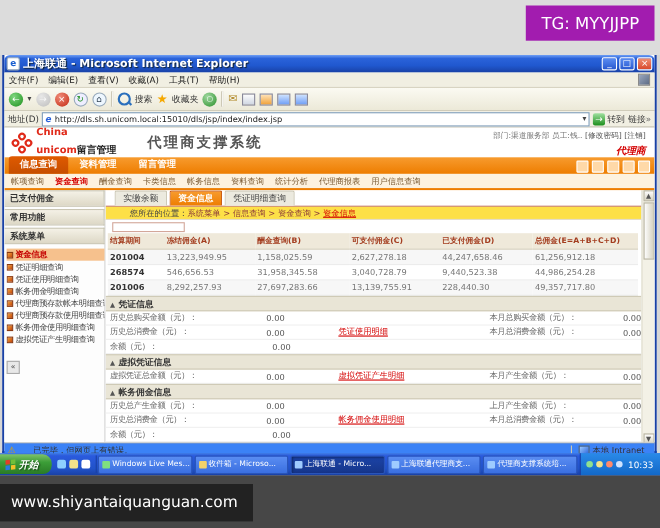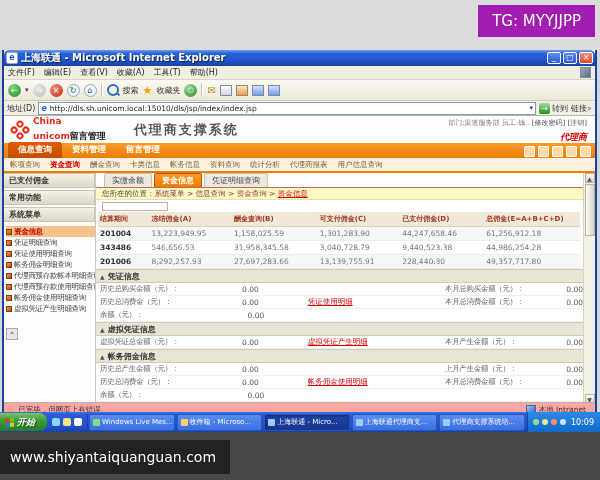--- a/index.html
+++ b/index.html
@@ -126,21 +126,21 @@
   .side-collapse::before{content:"\00AB";}
 
   .content{flex:1;position:relative;overflow:hidden;background:#fff;}
   .ctabs{height:13px;display:flex;align-items:flex-end;gap:2px;padding:1px 0 0 8px;
          border-bottom:1px solid #c06a5a;}
   .ctab{font-size:8px;color:#444;background:#eceadf;border:1px solid #c9c5b2;border-bottom:none;
         padding:1px 7px;border-radius:2px 2px 0 0;cursor:pointer;}
   .ctab.active{background:linear-gradient(180deg,#f79b2e,#ee7d00);color:#fff;font-weight:bold;
         border-color:#c64e00;}
   .crumbs{height:11px;display:flex;align-items:center;font-size:7.5px;color:#444;
-          background:#fef9c3;border-bottom:1px solid #e4ddc9;padding-left:6px;}
+          background:#fde047;border-bottom:1px solid #e4ddc9;padding-left:22px;}
   .crumb{color:#8b3a3a;cursor:pointer;}
   .crumb:not(:last-child)::after{content:"\00a0>\00a0";color:#8b3a3a;}
   .crumb.current{color:#d40000;text-decoration:underline;}
   .mini-box{margin:2px 0 1px 6px;width:64px;height:7px;border:1px solid #d3a79a;background:#fff;}
 
   table.funds{border-collapse:collapse;width:99%;margin-left:2px;}
   table.funds th{background:#efe9da;color:#a33c1e;font-size:7px;font-weight:bold;text-align:left;
         padding:2px 2px;border-bottom:1px solid #d8d2c0;white-space:nowrap;}
   table.funds td{font-size:7.5px;color:#777;padding:2px 2px;border-bottom:1px solid #ececec;
         white-space:nowrap;}
@@ -162,22 +162,22 @@
   .page-scrollbar{width:11px;background:#f3f1e6;border-left:1px solid #d8d4c2;display:flex;
         flex-direction:column;align-items:center;}
   .sb-arrow{width:10px;height:10px;background:linear-gradient(180deg,#fdfdfd,#d6d2c0);border:1px solid #b8b4a2;
         box-sizing:border-box;font-size:6px;color:#555;text-align:center;line-height:9px;}
   .sb-up::before{content:"\25B2";}
   .sb-down::before{content:"\25BC";}
   .sb-thumb{width:10px;height:52px;background:linear-gradient(90deg,#fdfdfd,#d6d2c0);
         border:1px solid #b8b4a2;box-sizing:border-box;margin-top:1px;}
   .sb-space{flex:1;}
 
-  .statusbar{height:13px;background:#fca5a5;border-top:1px solid #b8b4a2;display:flex;
-        align-items:center;font-size:7.5px;color:#333;padding:0 3px;gap:4px;}
+  .statusbar{height:13px;background:#3b82f6;border-top:1px solid #b8b4a2;display:flex;
+        align-items:center;font-size:7.5px;color:#333;padding:0 3px;gap:16px;}
   .warn-ico{color:#e0a000;font-size:8px;}
   .warn-ico::before{content:"\26A0";}
   .status-spacer{flex:1;}
   .status-panel{display:flex;align-items:center;gap:3px;border-left:1px solid #c9c5b2;padding:0 6px;height:10px;}
   .net-ico{width:8px;height:7px;background:linear-gradient(135deg,#9ecbff,#2a63da);border:1px solid #567;}
 
   
   .taskbar{position:absolute;left:0;top:412px;width:600px;height:20px;
         background:linear-gradient(180deg,#3f78e0 0%,#2a5ade 12%,#2152c8 70%,#1941a5 100%);
         display:flex;align-items:center;z-index:10;}
@@ -385,26 +385,26 @@
               <th class="col1">冻结佣金(A)</th>
               <th class="col2">酬金查询(B)</th>
               <th class="col3">可支付佣金(C)</th>
               <th class="col4">已支付佣金(D)</th>
               <th class="col5">总佣金(E=A+B+C+D)</th>
             </tr>
             <tr>
               <td class="period">201004</td>
               <td>13,223,949.95</td>
               <td>1,158,025.59</td>
-              <td>1,301,283.90</td>
+              <td>2,627,278.18</td>
               <td>44,247,658.46</td>
               <td>61,256,912.18</td>
             </tr>
             <tr>
-              <td class="period">343486</td>
+              <td class="period">268574</td>
               <td>546,656.53</td>
               <td>31,958,345.58</td>
               <td>3,040,728.79</td>
               <td>9,440,523.38</td>
               <td>44,986,254.28</td>
             </tr>
             <tr>
               <td class="period">201006</td>
               <td>8,292,257.93</td>
               <td>27,697,283.66</td>
@@ -534,19 +534,19 @@
       </div>
     <div class="task-btn">
       <span class="t-ico ti-ie"></span>
       <span>代理商支撑系统培...</span>
       </div>
     <div class="tray">
       <span class="tr-ico tr1"></span>
       <span class="tr-ico tr2"></span>
       <span class="tr-ico tr3"></span>
       <span class="tr-ico tr4"></span>
-      <span class="tray-clock">10:09</span>
+      <span class="tray-clock">10:33</span>
     </div>
   </div>
 
   <div class="wm-top">TG: MYYJJPP</div>
   <div class="wm-bottom">www.shiyantaiquanguan.com</div>
 </div>
 
 </body></html>

